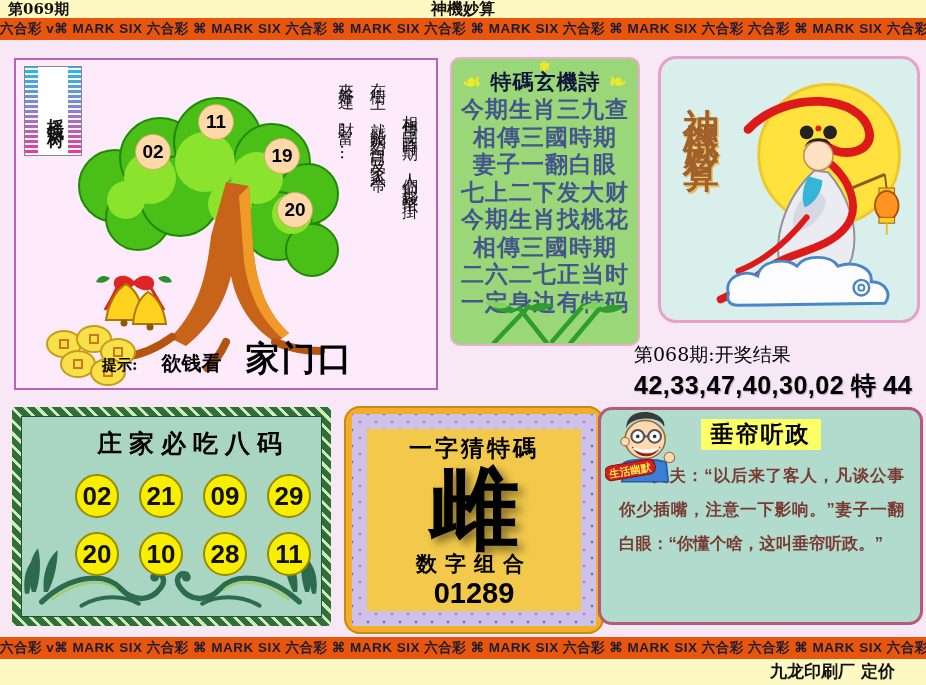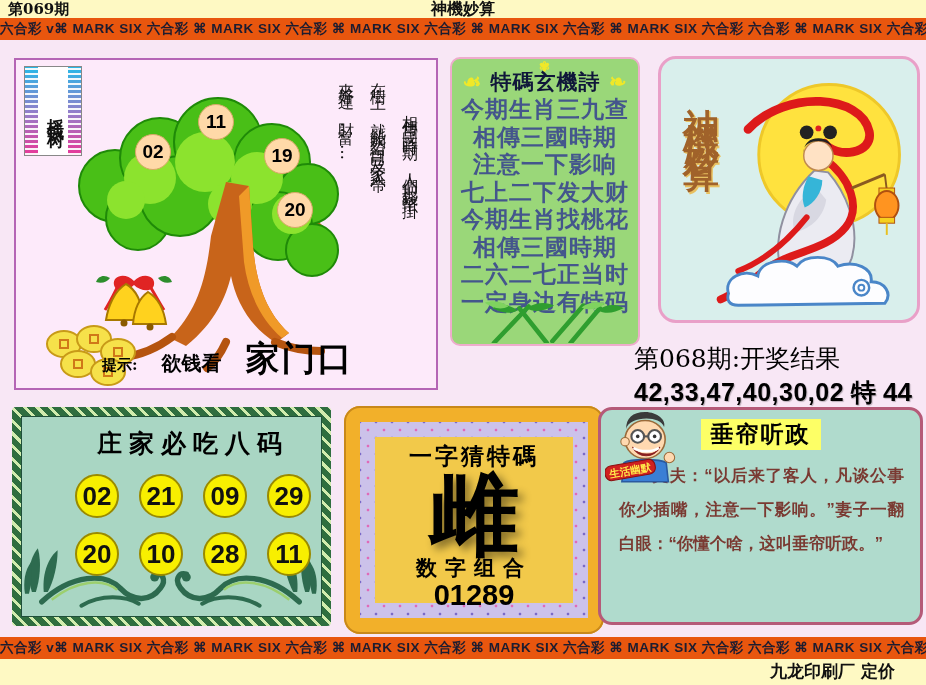--- a/index.html
+++ b/index.html
@@ -38,37 +38,37 @@
   .poem-line { font-size:23px; line-height:27.5px; color:#44568c; font-weight:600; letter-spacing:1px; }
   .bamboo-svg { position:absolute; bottom:1px; left:8px; }
 
   
   .deity-panel { position:absolute; left:658px; top:56px; width:262px; height:267px; background:#d9efec; border:3px solid #e9a0c8; border-radius:18px; }
   .deity-title { position:absolute; left:16px; top:20px; writing-mode:vertical-rl; font-size:36px; font-weight:bold; font-family:"DejaVu Serif", serif; letter-spacing:16px; color:#a0622a; text-shadow:1.5px 1.5px 0 #e8c060; }
   .deity-svg { position:absolute; right:2px; top:2px; }
 
   
   .result { position:absolute; left:634px; top:342px; width:292px; color:#000; }
-  .result-heading { font-size:25px; font-family:"DejaVu Serif", serif; }
+  .result-heading { font-size:19px; font-family:"DejaVu Serif", serif; }
   .result-numbers { display:flex; align-items:baseline; gap:7px; margin-top:1px; text-shadow:1px 1px 1px rgba(0,0,0,.25); }
   .result-nums { font-size:25px; font-weight:bold; letter-spacing:.5px; }
   .result-te { font-size:25px; font-weight:bold; font-family:"DejaVu Serif", serif; }
   .result-tenum { font-size:26px; font-weight:bold; }
 
   
   .eight-panel { position:absolute; left:12px; top:407px; width:319px; height:219px; padding:9px; background:#2f6e3f;
     background-image:repeating-linear-gradient(45deg,#d2ecae 0 3px,#2f6e3f 3px 9px); border-radius:4px; }
   .eight-inner { width:100%; height:100%; background:#a9d6c3; border:1px solid #20503a; position:relative; text-align:center; overflow:hidden;padding-left:43px; }
   .eight-title { margin-top:10px; font-size:25px; font-weight:bold; font-family:"DejaVu Serif", serif; letter-spacing:7px; color:#000; }
   .ball-row { display:flex; justify-content:center; gap:20px; margin-top:14px; position:relative; z-index:2; }
   .ball { width:44px; height:44px; border-radius:50%; background:#f8ef00; border:2px solid #9a8a00; display:flex; align-items:center; justify-content:center; font-size:26px; font-weight:bold; color:#111; }
   .dragons-svg { position:absolute; bottom:0; left:0; z-index:1; }
 
   
-  .onechar-panel { position:absolute; left:344px; top:406px; width:260px; height:228px; background:#f2b02a; border-radius:16px; padding:16px; box-shadow:inset 0 0 0 2px #c8881a; }
+  .onechar-panel { position:absolute; left:344px; top:406px; width:260px; height:228px; background:#f2b02a; border-radius:16px; padding:8px; box-shadow:inset 0 0 0 2px #c8881a; }
   .onechar-mid { width:100%; height:100%; padding:15px; background-color:#ccc2ea;
     background-image:radial-gradient(#e06ab8 1.5px, transparent 1.6px), radial-gradient(#7a6ac8 1.5px, transparent 1.6px);
     background-size:16px 16px,16px 16px; background-position:0 0,8px 8px; }
   .onechar-inner { width:100%; height:100%; background:#f2c94a; display:flex; flex-direction:column; align-items:center; justify-content:space-between; padding:4px 0; }
   .onechar-title { font-size:23px; font-weight:bold; font-family:"DejaVu Serif", serif; letter-spacing:3px; color:#000; }
   .onechar-char { font-size:90px; line-height:82px; font-weight:bold; font-family:"DejaVu Serif", serif; color:#000; text-shadow:5px 5px 8px rgba(0,0,0,.45); }
   .onechar-combo-label { font-size:21px; font-weight:bold; font-family:"DejaVu Serif", serif; letter-spacing:8px; color:#000; }
   .onechar-combo { font-size:29px; font-weight:bold; line-height:27px; color:#000; }
 
   
@@ -189,21 +189,21 @@
   <div class="poem-panel">
     <div class="poem-title-row">
       <span class="poem-orn topc">✾</span>
       <span class="poem-orn">☙</span>
       <span>特碼玄機詩</span>
       <span class="poem-orn">❧</span>
     </div>
     <div>
       <div class="poem-line">今期生肖三九查</div>
       <div class="poem-line">相傳三國時期</div>
-      <div class="poem-line">注意一下影响</div>
+      <div class="poem-line">妻子一翻白眼</div>
       <div class="poem-line">七上二下发大财</div>
       <div class="poem-line">今期生肖找桃花</div>
       <div class="poem-line">相傳三國時期</div>
       <div class="poem-line">二六二七正当时</div>
       <div class="poem-line">一定身边有特码</div>
     </div>
     <svg class="bamboo-svg" width="170" height="42" viewBox="0 0 180 46">
       <g stroke="#2f9e2f" stroke-width="5" stroke-linecap="round">
         <path d="M34,46 L72,6"></path>
           <path d="M92,46 L62,8"></path>

